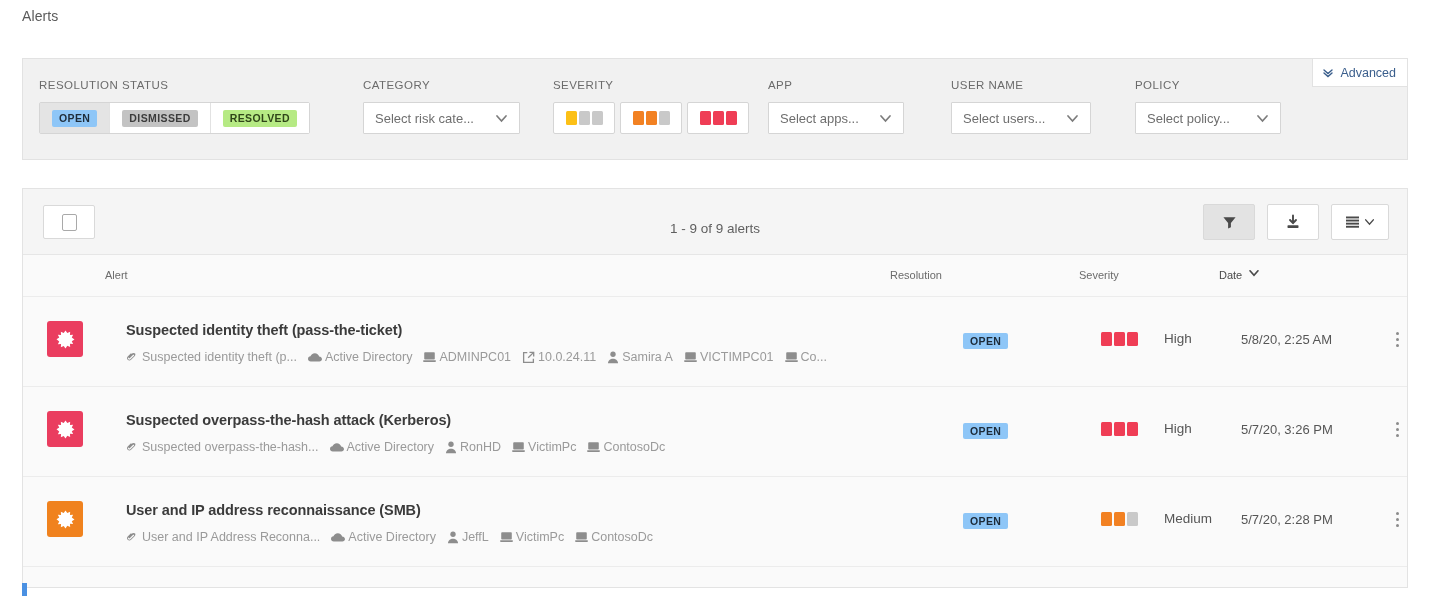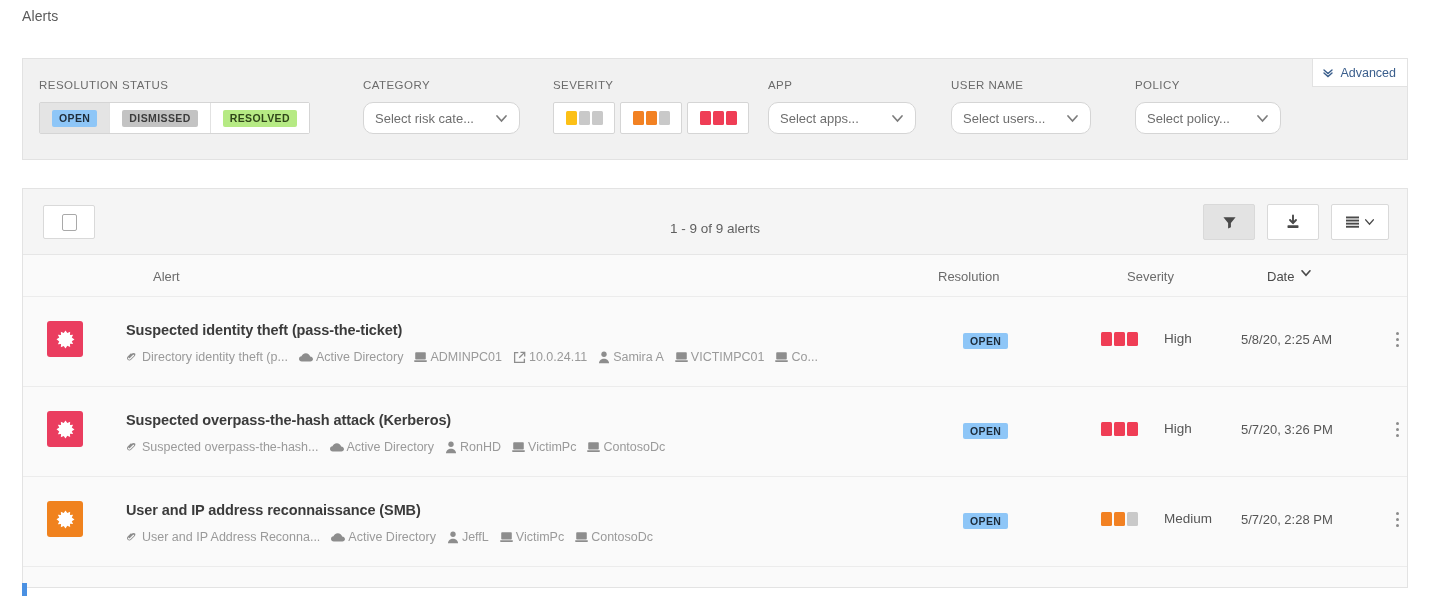--- a/index.html
+++ b/index.html
@@ -67,21 +67,21 @@
   .bars { display: flex; gap: 2px; }
   .bar { width: 11px; height: 14px; border-radius: 1.5px; background: #c9c9c9; }
   .bar.y { background: #fcc016; }
   .bar.o { background: #f28122; }
   .bar.r { background: #ef3d55; }
 
   
   .ddl {
     display: inline-flex; align-items: center; justify-content: space-between;
     height: 32px; background: #fff; border: 1px solid #d5d5d5;
-    border-radius: 10px; padding: 0 11px; cursor: pointer;
+    border-radius: 1px; padding: 0 11px; cursor: pointer;
   }
   .ddl span.txt { font-size: 13px; color: #6e6e6e; white-space: nowrap; }
   .chev { margin-left: 14px; color: #7c7c7c; font-size: 12px; line-height: 0; }
   .chev svg { display: block; }
 
   .advanced {
     position: absolute; right: -1px; top: -1px;
     background: #fff; border: 1px solid #e2e2e2;
     height: 29px; padding: 0 11px 0 9px;
     display: flex; align-items: center; gap: 6px; cursor: pointer; text-align: center;
@@ -122,21 +122,21 @@
   .tool-btn.active { background: #e3e3e3; }
   .tool-btn.wide { width: 58px; }
 
   
   .thead {
     position: relative; height: 42px;
     background: #fafafa; border-bottom: 1px solid #ececec;
   }
   .th {
     position: absolute; top: 14px;
-    font-size: 13px; color: #6b6b6b; white-space: nowrap; margin-left: 48px;
+    font-size: 11px; color: #6b6b6b; white-space: nowrap;
   }
   .th.sorted { color: #4a4a4a; display: flex; align-items: flex-start; gap: 6px; }
 
   
   .row {
     position: relative; height: 90px;
     border-bottom: 1px solid #ececec; background: #fafafa;
   }
   .row:nth-child(odd) { background: #fafafa; }
   .sq-icon {
@@ -261,21 +261,21 @@
                 <i class="bar r"></i>
             </span>
           </div>
         </div>
       </div>
     </div>
 
     <div class="filter-group" style="left:745px;">
       <div class="filter-label">APP</div>
       <div class="filter-control">
-        <div class="ddl" style="width:148px;">
+        <div class="ddl" style="width:136px;">
           <span class="txt">Select apps...</span>
           <span class="chev">
             <svg width="13" height="9" viewBox="0 0 13 9">
                 <path d="M2 2 L6.5 7 L11 2" stroke="#7c7c7c" stroke-width="1.7" fill="none" stroke-linecap="round"></path>
               </svg>
           </span>
         </div>
       </div>
     </div>
 
@@ -371,21 +371,21 @@
           </svg>
       </div>
       <div class="a-title">Suspected identity theft (pass-the-ticket)</div>
       <div class="meta">
         <span class="meta-item">
           <span class="ic">
               <svg width="13" height="13" viewBox="0 0 16 16">
                 <path fill="#8d8d8d" d="M11.3 3.2c-1.1-1.1-2.9-1.1-4 0l-4 4c-.4.4-.4 1.1 0 1.5s1.1.4 1.5 0l4-4c.3-.3.7-.3 1 0s.3.7 0 1l-4.4 4.4c-.7.7-1.8.7-2.5 0s-.7-1.8 0-2.5l4-4-.8-.8-4 4c-1.1 1.1-1.1 3 0 4.1s3 1.1 4.1 0l4.4-4.4c1.1-1.1 1.1-2.2.7-3.3z"></path>
               </svg>
             </span>
-          <span>Directory identity theft (p...</span>
+          <span>Suspected identity theft (p...</span>
         </span>
         <span class="meta-item">
           <span class="ic">
               <svg width="14" height="11" viewBox="0 0 16 11">
                 <path fill="#8d8d8d" d="M13 10H3.2C1.4 10 0 8.7 0 7.1c0-1.5 1.2-2.8 2.8-2.9C3.4 2.1 5.4.5 7.8.5c2.4 0 4.4 1.6 4.9 3.8 1.8.1 3.3 1.5 3.3 3 0 1.5-1.4 2.7-3 2.7z"></path>
               </svg>
             </span>
           <span>Active Directory</span>
         </span>
         <span class="meta-item">

